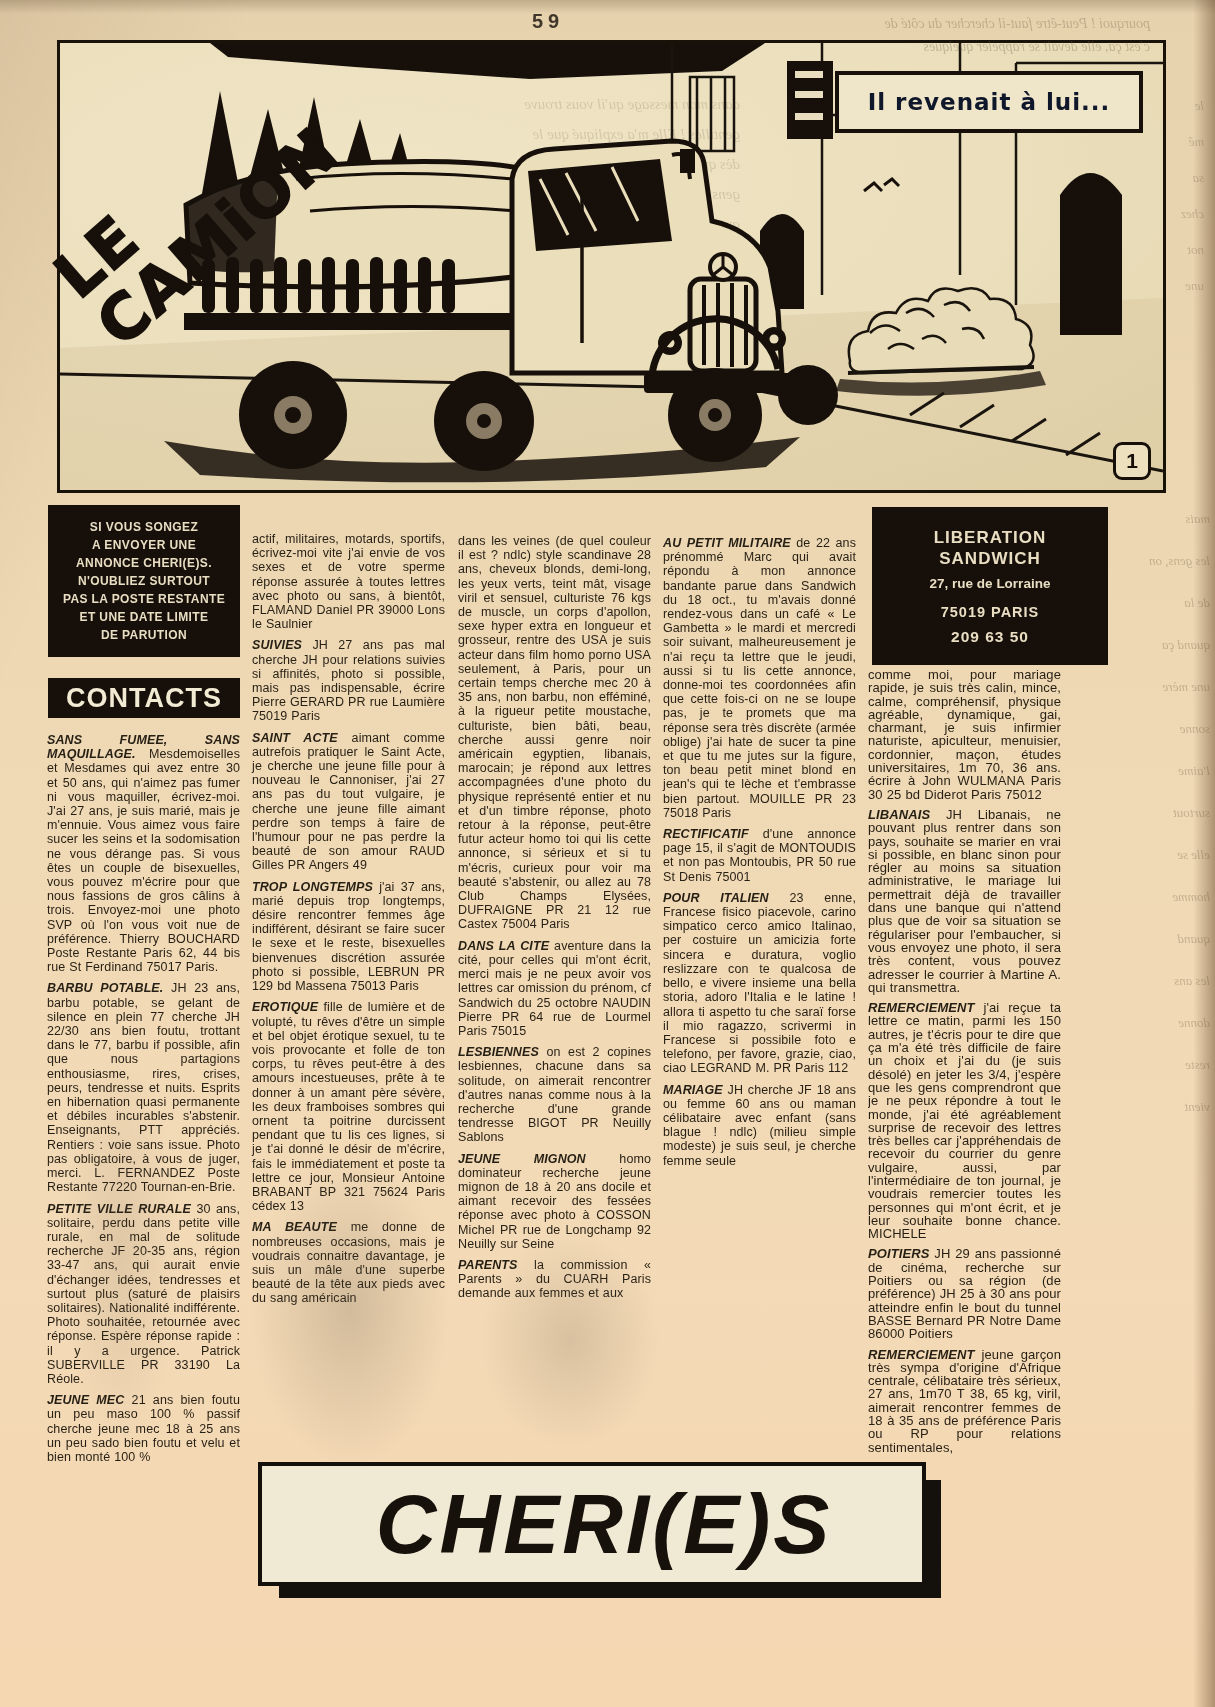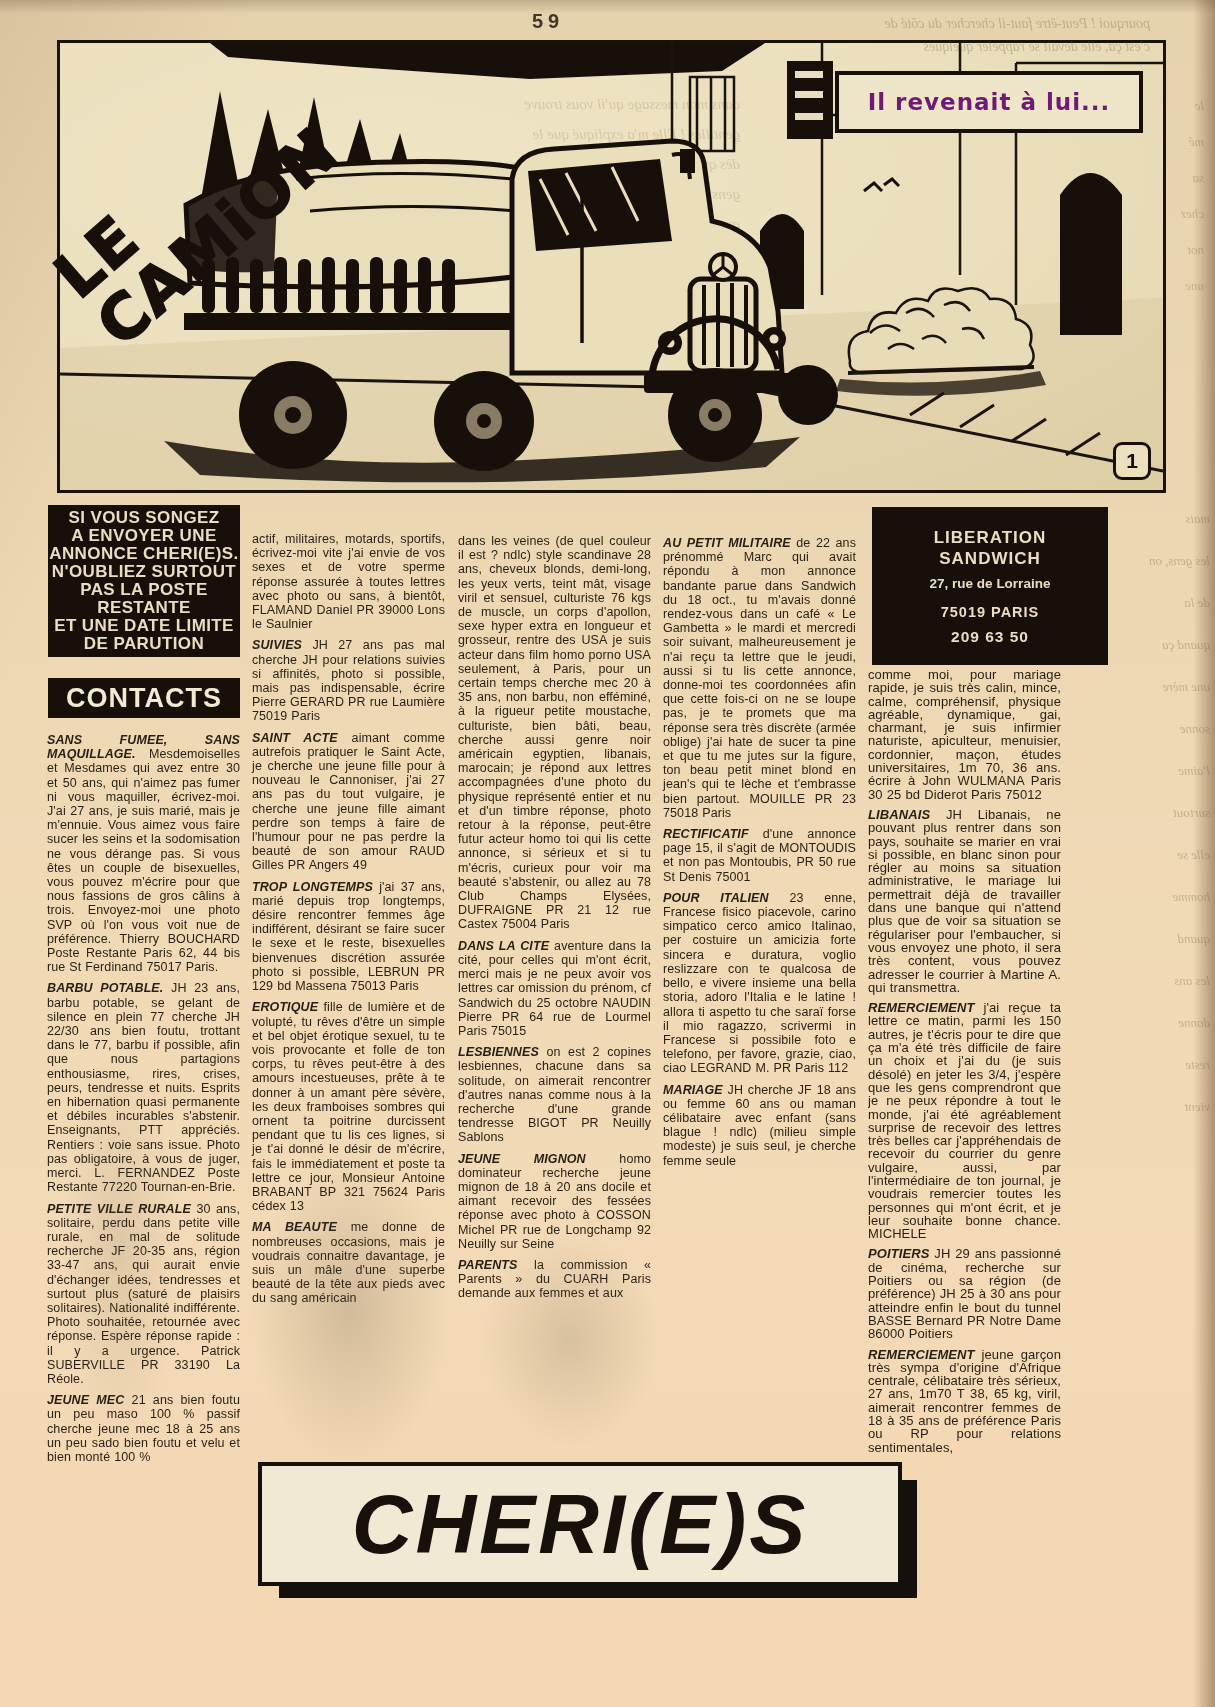--- a/index.html
+++ b/index.html
@@ -23,21 +23,21 @@
     border:3.5px solid #191209;background:
       radial-gradient(ellipse at 30% 30%, #efe4c4 0%, #ebdfbd 55%, #e3d5ac 100%);
     z-index:1;}
   .panel svg{position:absolute;left:0;top:0;z-index:2;}
   .comic-title{position:absolute;left:-16px;top:218px;z-index:4;
     transform:rotate(-41deg);transform-origin:left top;
     font-family:"DejaVu Sans",sans-serif;font-weight:bold;font-size:62px;line-height:64px;
     color:#17100a;-webkit-text-stroke:2px #17100a;letter-spacing:2px;white-space:pre-line;}
   .caption-box{position:absolute;right:20px;top:28px;width:300px;height:54px;z-index:5;
     background:#efe6ca;border:4px solid #17100a;display:flex;align-items:center;justify-content:center;
-    font-family:"DejaVu Sans",sans-serif;font-weight:bold;font-size:23px;color:#701a75;letter-spacing:1px;}
+    font-family:"DejaVu Sans",sans-serif;font-weight:bold;font-size:23px;color:#0f172a;letter-spacing:1px;}
   .filmstrip{position:absolute;right:330px;top:18px;width:46px;height:78px;background:#17100a;z-index:5;}
   .filmstrip i{position:absolute;left:8px;width:28px;height:7px;background:#e9ddc0;display:block;}
   .filmstrip i:nth-child(1){top:10px}.filmstrip i:nth-child(2){top:30px}.filmstrip i:nth-child(3){top:52px}
   .panel-no{position:absolute;right:12px;bottom:10px;width:32px;height:32px;z-index:5;
     border:3px solid #17100a;border-radius:9px;background:#ece0bf;display:flex;align-items:center;
     justify-content:center;font-weight:bold;font-size:21px;color:#17100a;}
 
   
   .bleed{position:absolute;transform:scaleX(-1);color:#6d5c42;white-space:pre-line;
     font-family:"Liberation Serif",serif;font-style:italic;pointer-events:none;}
@@ -54,36 +54,36 @@
   #col4{left:663px;top:536px;}
   #col5{left:868px;top:668px;height:1030px;overflow:hidden;}
   .ad{margin:0 0 7px;font-size:12.5px;line-height:14.2px;text-align:justify;
     letter-spacing:.1px;word-spacing:.4px;color:#261f14;hyphens:none;}
   #col5 .ad{font-size:13px;line-height:13.3px;}
   .ad-title{font-weight:bold;font-style:italic;}
 
   
   .blackbox{position:absolute;background:#17100a;color:#e9ddc2;display:flex;flex-direction:column;
     align-items:center;justify-content:center;text-align:center;}
-  .notice{left:48px;top:505px;width:192px;height:152px;font-weight:bold;font-size:17px;
+  .notice{left:48px;top:505px;width:192px;height:152px;font-weight:bold;font-size:12px;
     line-height:18px;white-space:pre-line;letter-spacing:.4px;}
   .contacts{left:48px;top:678px;width:192px;height:40px;font-weight:bold;font-size:27px;
     letter-spacing:1px;color:#f2ead2;}
   .sandwich{left:872px;top:507px;width:204px;height:150px;padding:4px 16px;}
   .sandwich .nm{font-weight:bold;font-size:17px;letter-spacing:1px;line-height:21px;}
   .sandwich .ad1{font-weight:bold;font-size:13.5px;margin-top:7px;}
   .sandwich .ad2{font-weight:bold;font-size:14.5px;letter-spacing:1px;margin-top:13px;text-align:center;}
   .sandwich .ph{font-weight:bold;font-size:15.5px;letter-spacing:1px;margin-top:8px;}
 
   
   .cheries{position:absolute;left:258px;top:1462px;width:636px;height:116px;
     background:#f0e9d4;border:4px solid #14100b;box-shadow:18px 15px 0 -3px #14100b;
     display:flex;align-items:center;justify-content:center;
     font-family:"Liberation Sans",sans-serif;font-style:italic;font-weight:bold;
-    font-size:84px;letter-spacing:3px;color:#17110b;}
+    font-size:84px;letter-spacing:3px;color:#17110b;padding-left:24px;}
 
   .smudge{position:absolute;pointer-events:none;border-radius:50%;}
   .smudge1{left:250px;top:1150px;width:200px;height:320px;
     background:radial-gradient(ellipse,rgba(90,80,60,.22),rgba(90,80,60,0) 70%);}
   .smudge2{left:480px;top:1230px;width:180px;height:220px;
     background:radial-gradient(ellipse,rgba(90,80,60,.18),rgba(90,80,60,0) 70%);}
   .smudge3{left:60px;top:1050px;width:120px;height:400px;
     background:radial-gradient(ellipse,rgba(100,85,60,.14),rgba(90,80,60,0) 70%);}
 </style>
 </head>

